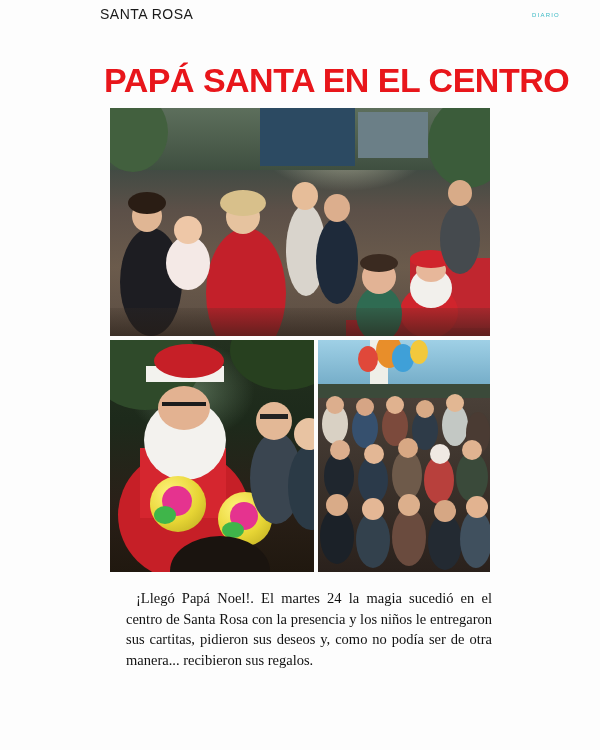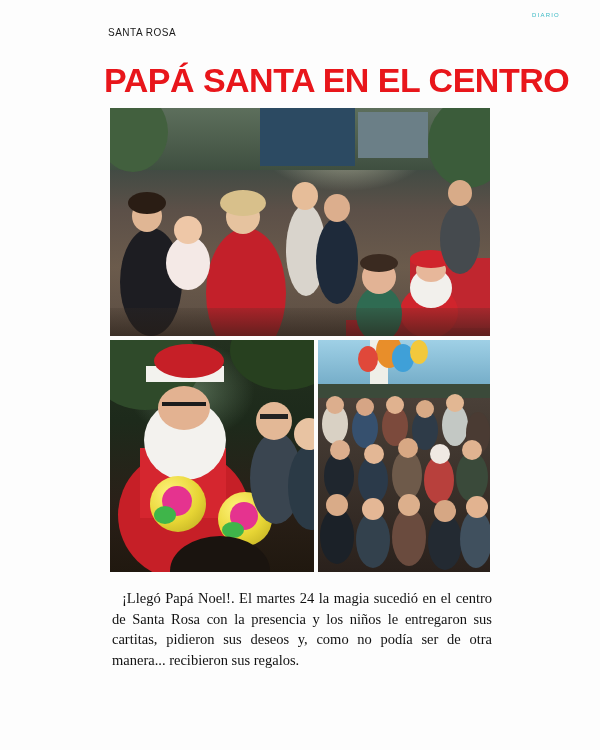--- a/index.html
+++ b/index.html
@@ -15,27 +15,26 @@
   }
   .page {
     position: relative;
     width: 600px;
     height: 750px;
     background: #fdfdfd;
     box-sizing: border-box;
   }
   .kicker {
     position: absolute;
-    left: 108px;
+    left: 100px;
     top: 6px;
     font-family: "Liberation Sans", sans-serif;
-    font-size: 10px;
+    font-size: 14px;
     letter-spacing: 0.5px;
     color: #1a1a1a;
-    margin-top: 21px;
   }
   .headline {
     position: absolute;
     left: 104px;
     top: 40px;
     width: 420px;
     font-family: "Liberation Sans", sans-serif;
     font-weight: bold;
     font-size: 34px;
     letter-spacing: -0.5px;
@@ -114,21 +113,21 @@
     position: absolute;
     left: 110px;
     top: 588px;
     width: 382px;
     font-family: "Liberation Serif", serif;
     font-size: 14.5px;
     line-height: 1.42;
     color: #111;
     text-align: justify;
   }
-  .body-text p { margin: 0 0 14px 2px; }
+  .body-text p { margin: 0 0 14px 16px; }
   .body-text p:first-child { text-indent: 10px; }
 </style>
 </head>
 <body>
 
 <div class="page">
 
   <div class="kicker">SANTA ROSA</div>
 
   <h1 class="headline">PAPÁ SANTA EN EL CENTRO</h1>

